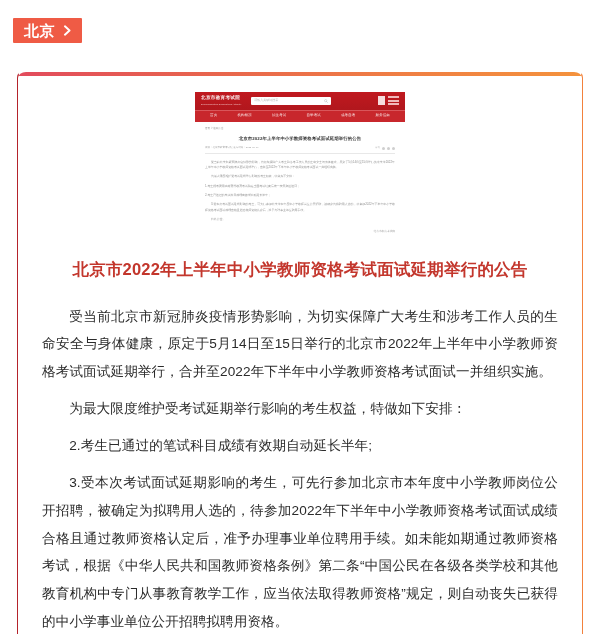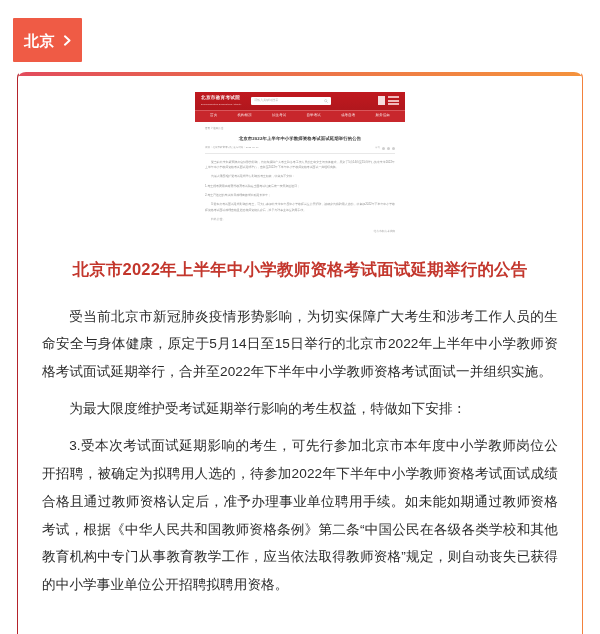--- a/index.html
+++ b/index.html
@@ -13,21 +13,21 @@
     font-family: "Liberation Sans", "DejaVu Sans", sans-serif;
     overflow: hidden;
     position: relative;
   }
 
   
   .region-tag {
     position: absolute;
     left: 13px;
     top: 18px;
-    height: 44px;
+    height: 25px;
     padding: 0 9px 0 11px;
     background: #ef5b45;
     display: flex;
     align-items: center;
     gap: 7px;
     border-radius: 1px;
   }
   .region-tag-label {
     color: #ffffff;
     font-size: 15px;
@@ -327,19 +327,20 @@
         </div>
 
       </div>
     </div>
 
     <div class="article">
       <h1 class="article-title">北京市2022年上半年中小学教师资格考试面试延期举行的公告</h1>
       <div class="article-body">
         <p class="indent">受当前北京市新冠肺炎疫情形势影响，为切实保障广大考生和涉考工作人员的生命安全与身体健康，原定于5月14日至15日举行的北京市2022年上半年中小学教师资格考试面试延期举行，合并至2022年下半年中小学教师资格考试面试一并组织实施。</p>
         <p class="indent">为最大限度维护受考试延期举行影响的考生权益，特做如下安排：</p>
+        <p class="indent">2.考生已通过的笔试科目成绩有效期自动延长半年;</p>
         <p class="indent">3.受本次考试面试延期影响的考生，可先行参加北京市本年度中小学教师岗位公开招聘，被确定为拟聘用人选的，待参加2022年下半年中小学教师资格考试面试成绩合格且通过教师资格认定后，准予办理事业单位聘用手续。如未能如期通过教师资格考试，根据《中华人民共和国教师资格条例》第二条“中国公民在各级各类学校和其他教育机构中专门从事教育教学工作，应当依法取得教师资格”规定，则自动丧失已获得的中小学事业单位公开招聘拟聘用资格。</p>
 
       </div>
     </div>
 
   </div>
 </div>
 
 </body></html>

